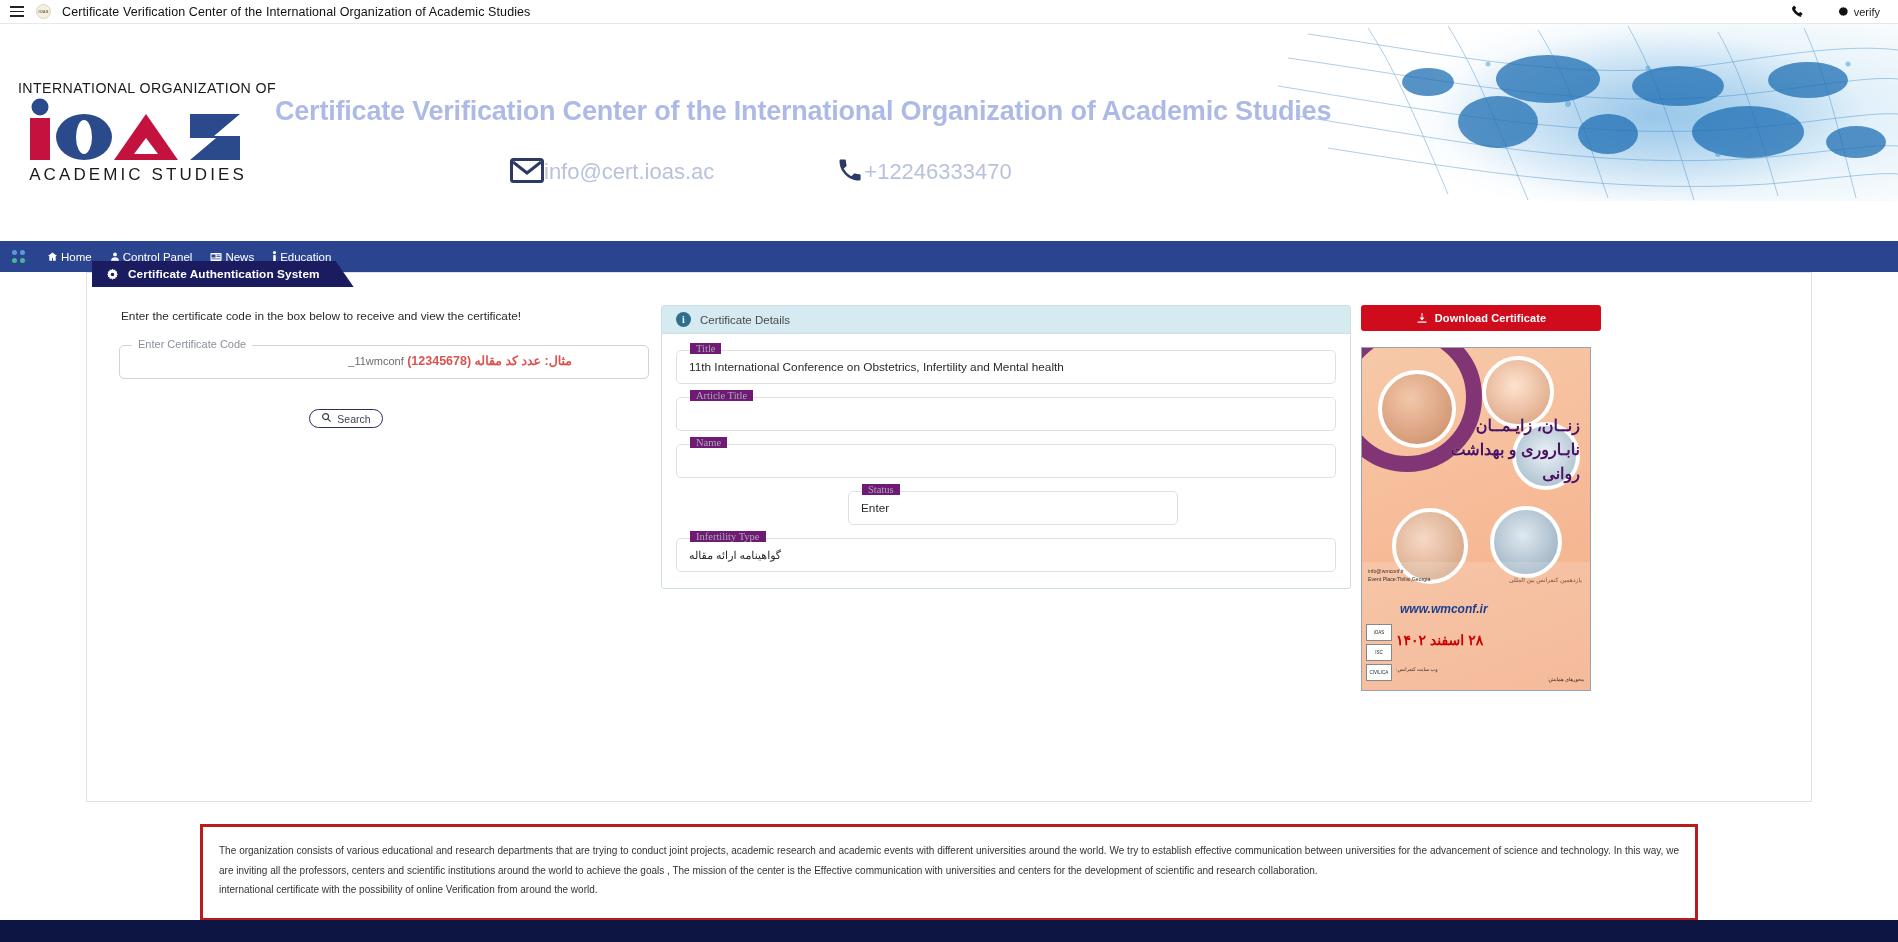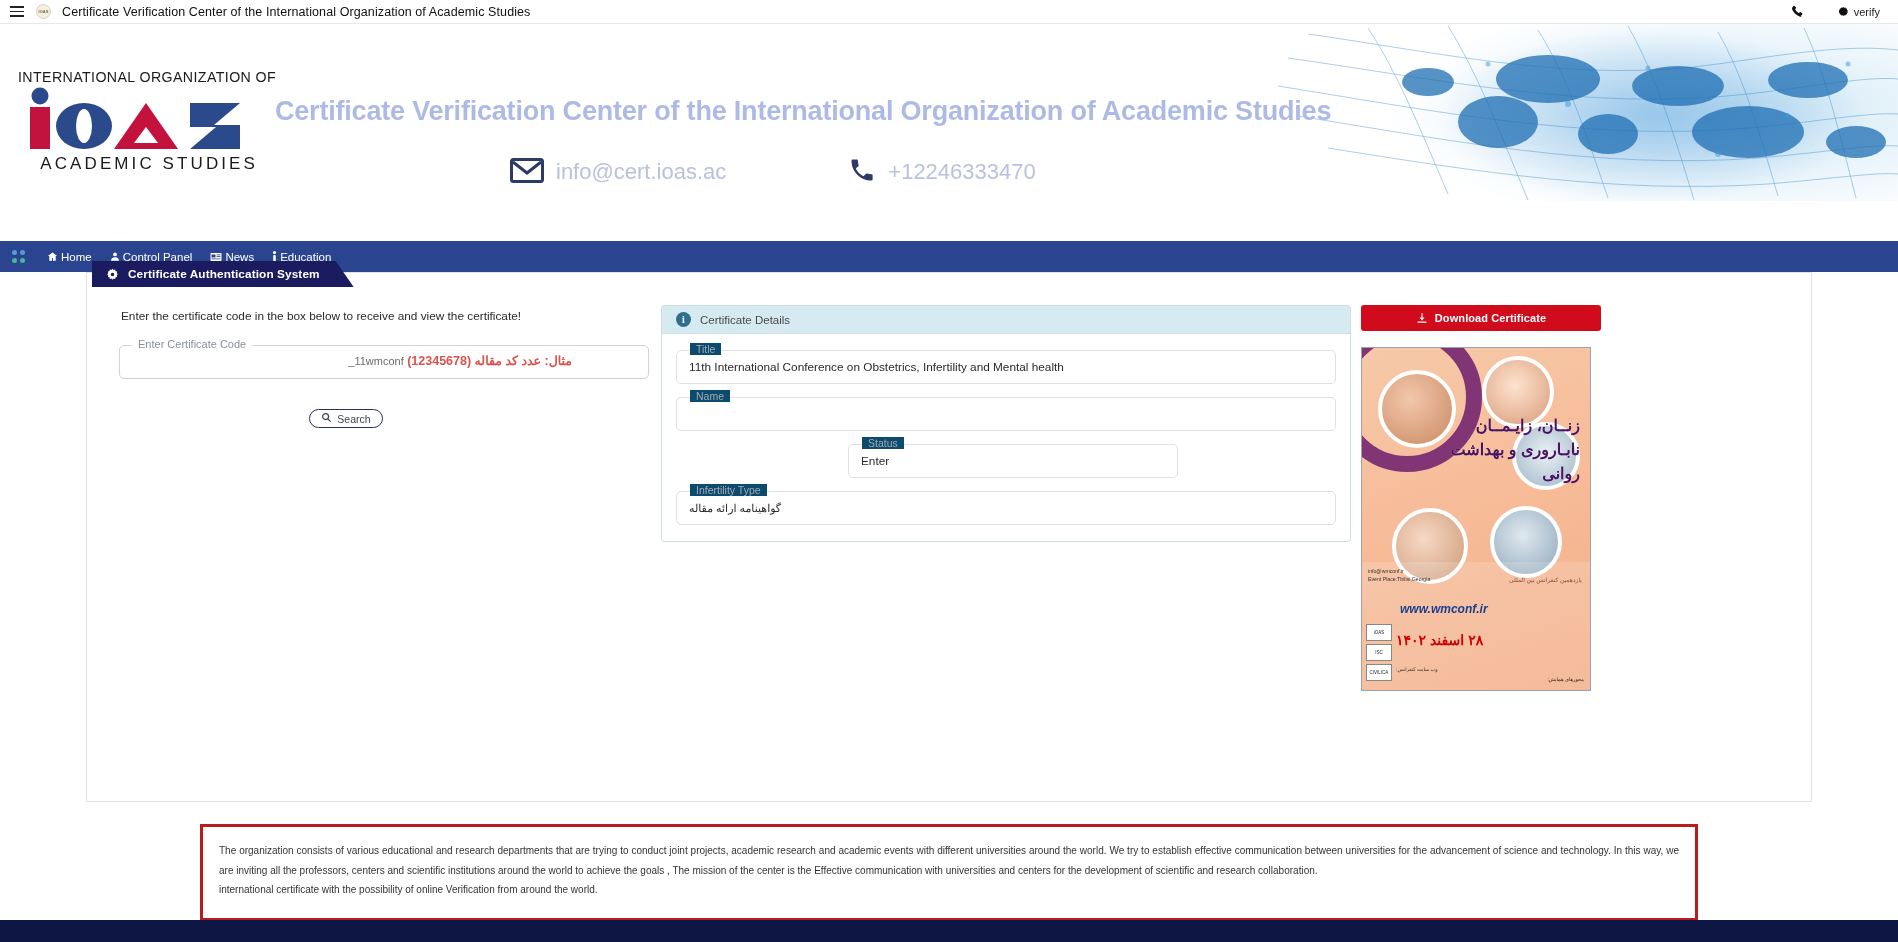--- a/index.html
+++ b/index.html
@@ -50,41 +50,41 @@
   .globe {
     position:absolute; right:0; top:0; width:650px; height:177px;
     background:
       radial-gradient(ellipse 300px 120px at 62% 52%, rgba(0,110,200,.30) 0%, rgba(0,110,200,.12) 45%, rgba(255,255,255,0) 72%),
       radial-gradient(ellipse 500px 170px at 75% 50%, rgba(40,150,215,.22) 0%, rgba(255,255,255,0) 70%),
       linear-gradient(90deg, rgba(255,255,255,1) 0%, rgba(255,255,255,0) 22%);
   }
   .globe svg { position:absolute; inset:0; }
 
   .logo-block {
-    position:absolute; left:18px; top:45px; width:240px; text-align:right;
+    position:absolute; left:18px; top:56px; width:240px; text-align:center;
   }
   .logo-top {
     font-size:14.2px; letter-spacing:.4px; color:#1b1b1b; font-weight:400;
     font-family:"Liberation Sans", sans-serif; white-space:nowrap;
   }
   .logo-mark { height:62px; margin:2px 0 1px 0; }
   .logo-bottom {
     font-size:17px; letter-spacing:3.1px; color:#1b1b1b; white-space:nowrap;
   }
 
   .header-title {
     position:absolute; left:275px; top:72px; width:1000px;
     font-size:27px; font-weight:bold; color:#aebae6; letter-spacing:-.2px;
     white-space:nowrap;
   }
   .contact-row {
     position:absolute; left:510px; top:132px;
     display:flex; align-items:center; gap:122px;
   }
-  .contact-item { display:flex; align-items:center; gap:12px; }
+  .contact-item { display:flex; align-items:center; gap:0; }
   .contact-text { font-size:22px; color:#b9c2dd; }
   .phone-ic { width:28px;height:28px;color:#2e3a66; }
 
   
   .navbar {
     height:31px; background:#2b4490; width:100%;
     display:flex; align-items:center; padding-left:6px; gap:0;margin-top:40px;
   }
   .grid-dots { width:14px;height:14px;display:grid;grid-template-columns:repeat(2,5px);
     grid-template-rows:repeat(2,5px); gap:3px; margin:0 12px 0 6px;}
@@ -150,22 +150,22 @@
     font-size:10px; font-weight:bold; display:flex; align-items:center; justify-content:center;
     font-family:"Liberation Serif", serif;}
   .details-head-title{ font-size:11.5px; color:#4a4a4a; }
   .details-body { padding:16px 14px 16px 14px; }
   .d-field {
     position:relative; border:1px solid #dde1e5; border-radius:5px;
     margin-bottom:13px; padding:9px 12px; font-size:11.8px; color:#2a2a2a;
     min-height:30px;
   }
   .d-field .legend {
-    position:absolute; top:-8px; left:13px; background:#0c4a6e; padding:0 6px;
-    font-size:10.5px; color:#a4abb3;
+    position:absolute; top:-8px; left:13px; background:#701a75; padding:0 6px;
+    font-size:10.5px; color:#a4abb3;font-family:Liberation Serif, serif;
   }
   .d-field.tall { min-height:34px; }
   .d-field.status { width:330px; margin-left:172px; }
   .d-field .rtl { direction:rtl; text-align:right; font-size:11px; }
   .d-field.ctype { margin-bottom:0; }
 
   
   .col-right { width:240px; margin-left:10px; }
   .dl-btn {
     background:#cf0b1c; color:#fff; height:26px; border-radius:3px;
@@ -409,20 +409,24 @@
           <div class="details-head">
             <span class="info-ic">i</span>
             <span class="details-head-title">Certificate Details</span>
           </div>
           <div class="details-body">
             <div class="d-field">
               <span class="legend">Title</span>
               <span>11th International Conference on Obstetrics, Infertility and Mental health</span>
             </div>
             <div class="d-field tall">
+              <span class="legend">Article Title</span>
+              <span></span>
+            </div>
+            <div class="d-field tall">
               <span class="legend">Name</span>
               <span></span>
             </div>
             <div class="d-field status">
               <span class="legend">Status</span>
               <span>Enter</span>
             </div>
             <div class="d-field ctype">
               <span class="legend">Infertility Type</span>
               <span class="rtl">گواهینامه ارائه مقاله</span>

